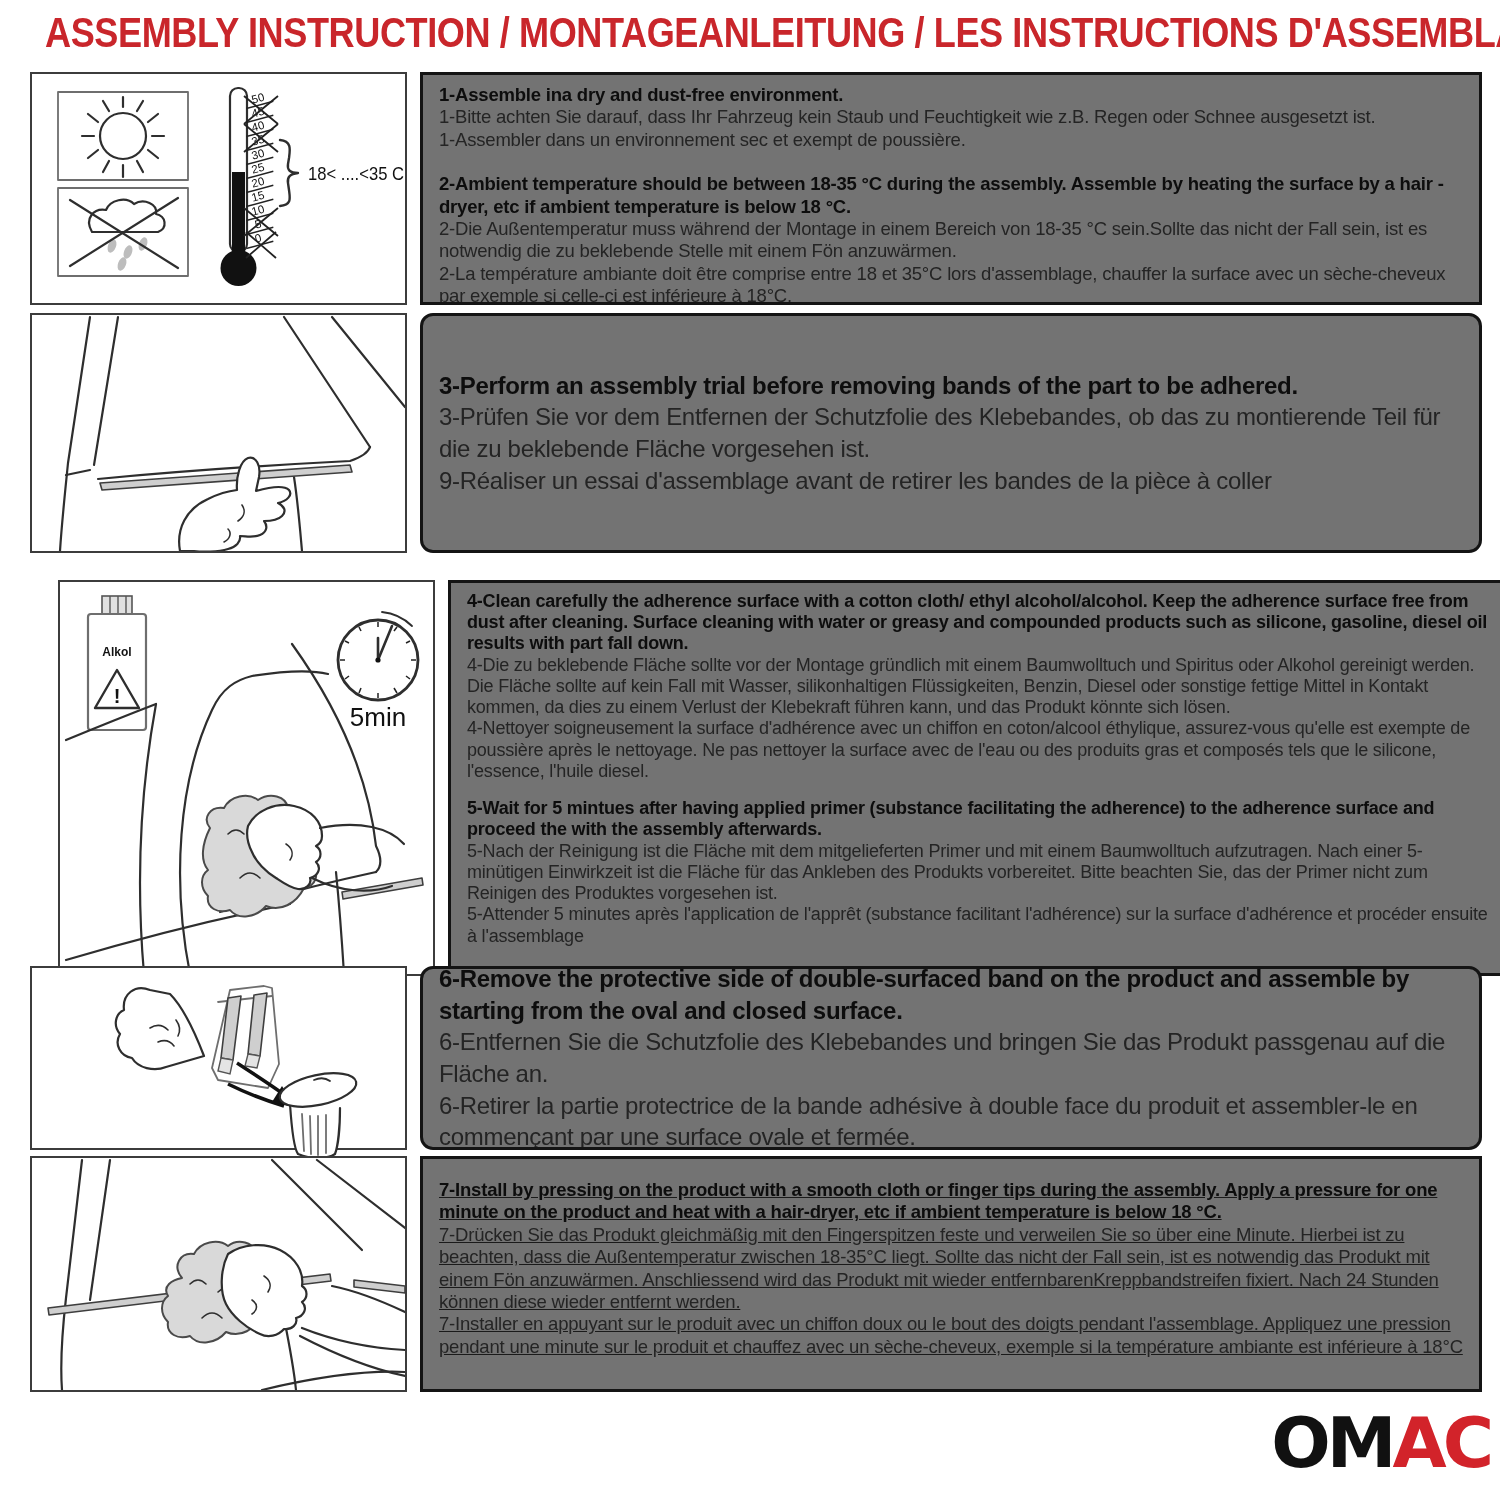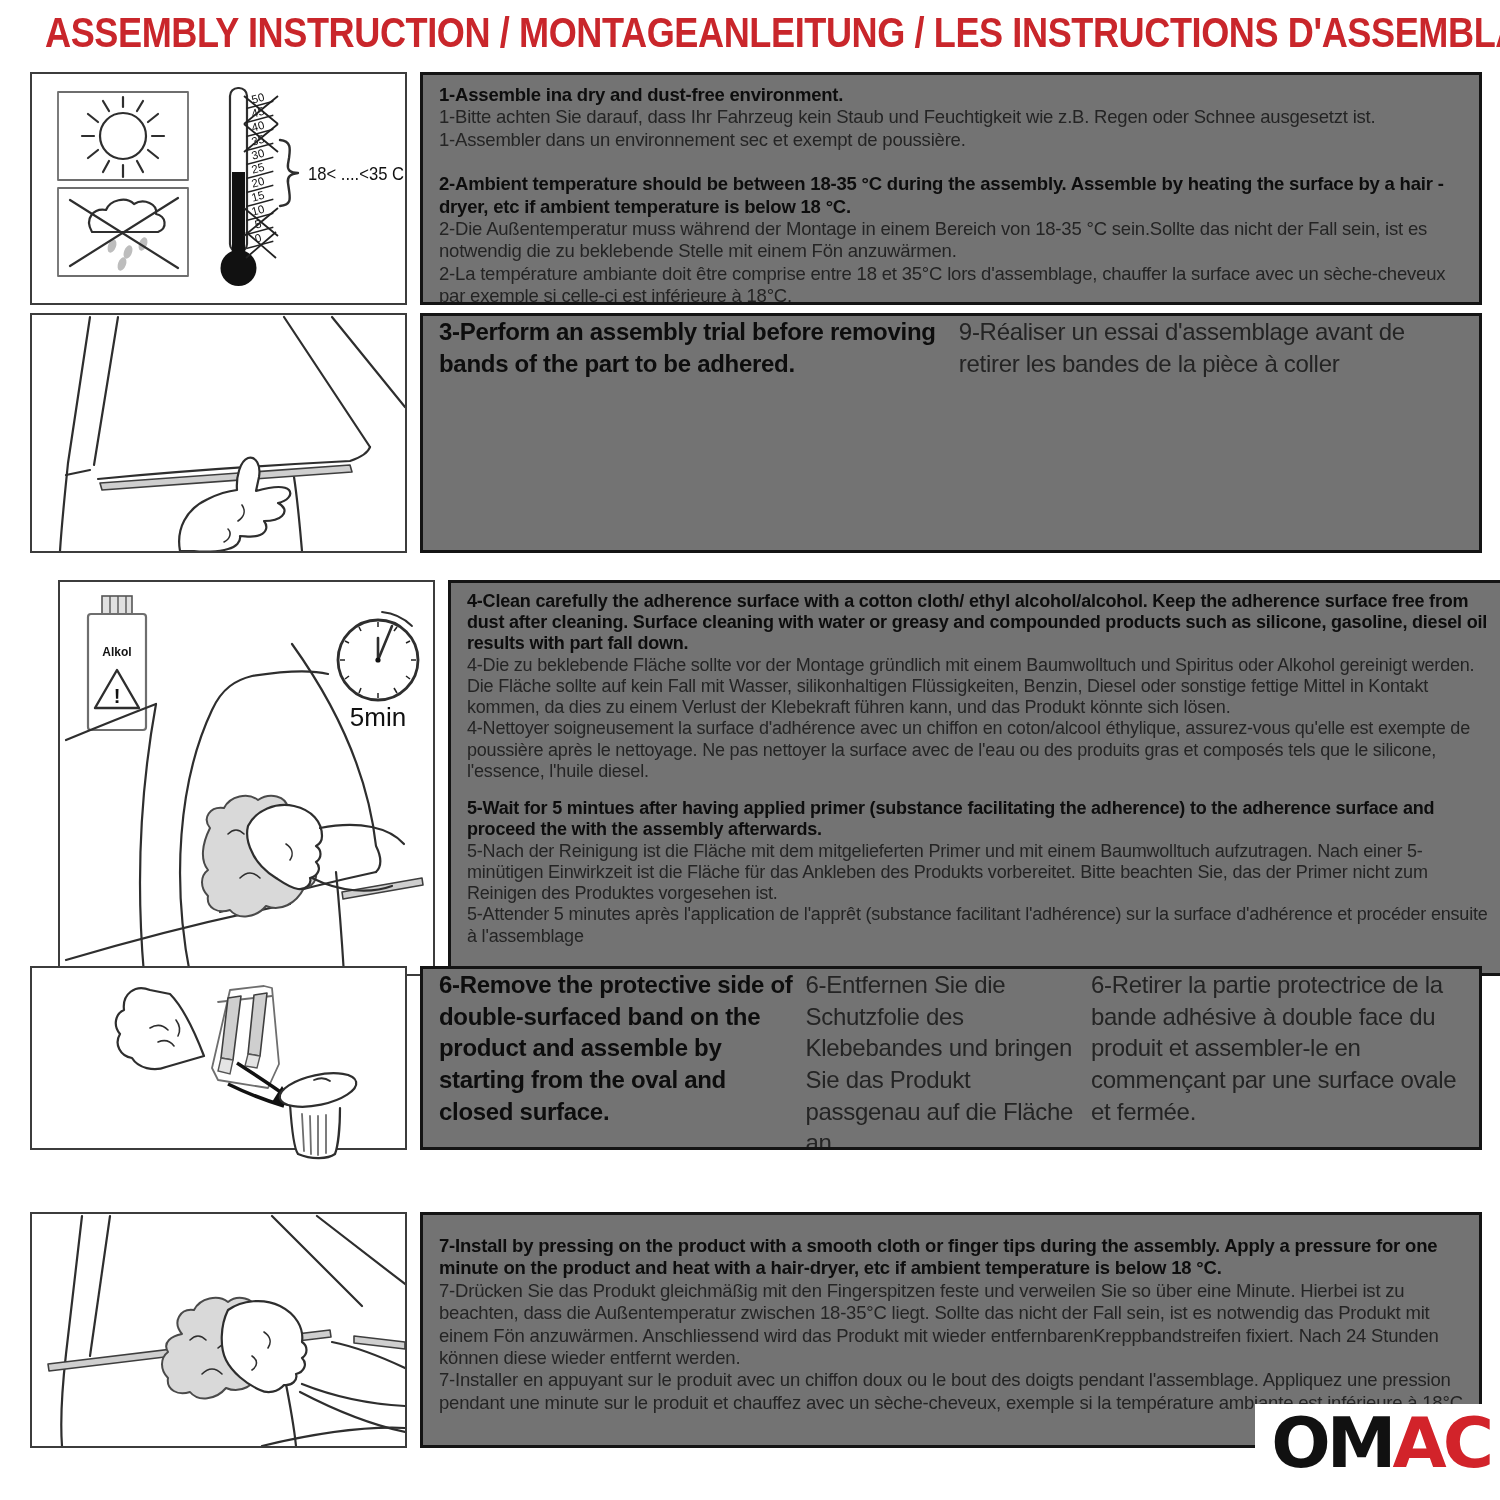--- a/index.html
+++ b/index.html
@@ -12,31 +12,31 @@
         white-space:nowrap;font-size:43px;letter-spacing:-.5px;}
 
   
   .pic{position:absolute;left:30px;width:377px;border:2px solid #3c3c3c;background:#fff;box-sizing:border-box;}
   .tb {position:absolute;left:420px;width:1062px;border:3px solid #141414;background:#737373;
        box-sizing:border-box;overflow:hidden;}
   .r1 {top:72px;height:233px;}
   .r2 {top:313px;height:240px;}
   .r3 {top:580px;height:396px;margin-left:28px;}
   .r4 {top:966px;height:184px;}
-  .r5 {top:1212px;height:236px;}
+  .r5 {top:1156px;height:236px;text-decoration:underline;}
 
   .tb p{margin:0;color:#242424;}
   .tb p.b{font-weight:bold;color:#0d0d0d;}
   .small p{font-size:18.5px;line-height:1.21;letter-spacing:-.2px;}
   .tiny  p{font-size:18px;line-height:1.18;letter-spacing:-.2px;}
   .big   p{font-size:24px;line-height:1.32;letter-spacing:-.3px;}
   .pad1{padding:9px 16px;}
   .pad3{padding:8px 16px;}
   .pad5{padding:20px 16px 8px 16px;}
-  .vcenter{display:flex;flex-direction:row;justify-content:center;padding:0 16px;}
+  .vcenter{display:flex;flex-direction:column;justify-content:center;padding:0 16px;border-radius:13px;}
   .gap22{height:22px;}
   .gap16{height:16px;}
 
   
   svg{display:block;}
   .ln   {fill:none;stroke:#2e2e2e;stroke-width:2.2;stroke-linecap:round;stroke-linejoin:round;}
   .lng  {fill:none;stroke:#6e6e6e;stroke-width:1.8;stroke-linecap:round;stroke-linejoin:round;}
   .blk  {fill:#111;stroke:none;}
   .wht  {fill:#fff;stroke:#2e2e2e;stroke-width:2.2;stroke-linejoin:round;stroke-linecap:round;}
   .gry  {fill:#cfcfcf;stroke:#3e3e3e;stroke-width:1.6;stroke-linejoin:round;}
@@ -180,20 +180,21 @@
                  C252,191 255,196 250,201 C246,205 238,206 232,206 C236,211 235,217 228,220
                  C221,223 214,221 208,221 C209,227 204,232 196,234 C186,237 170,237 162,236 Z" class="wht"></path>
         <path d="M210,190 C214,196 212,202 206,206" class="ln" style="stroke-width:1.6"></path>
         <path d="M196,214 C200,218 198,224 192,227" class="ln" style="stroke-width:1.6"></path>
       </g>
     </svg>
   </div>
 
   <div class="tb big vcenter r2">
     <p class="b">3-Perform an assembly trial before removing bands of the part to be adhered.</p>
+    <p>3-Prüfen Sie vor dem Entfernen der Schutzfolie des Klebebandes, ob das zu montierende Teil für die zu beklebende Fläche vorgesehen ist.</p>
     <p>9-Réaliser un essai d'assemblage avant de retirer les bandes de la pièce à coller</p>
   </div>
 
   <div class="pic r3">
     <svg viewBox="0 0 373 392" width="373" height="392">
       <g>
         <rect x="42" y="14" width="30" height="18" fill="#e0e0e0" stroke="#555" stroke-width="1.6"></rect>
         <line x1="50" y1="14" x2="50" y2="32" stroke="#555" stroke-width="1.4"></line>
         <line x1="58" y1="14" x2="58" y2="32" stroke="#555" stroke-width="1.4"></line>
         <line x1="66" y1="14" x2="66" y2="32" stroke="#555" stroke-width="1.4"></line>

